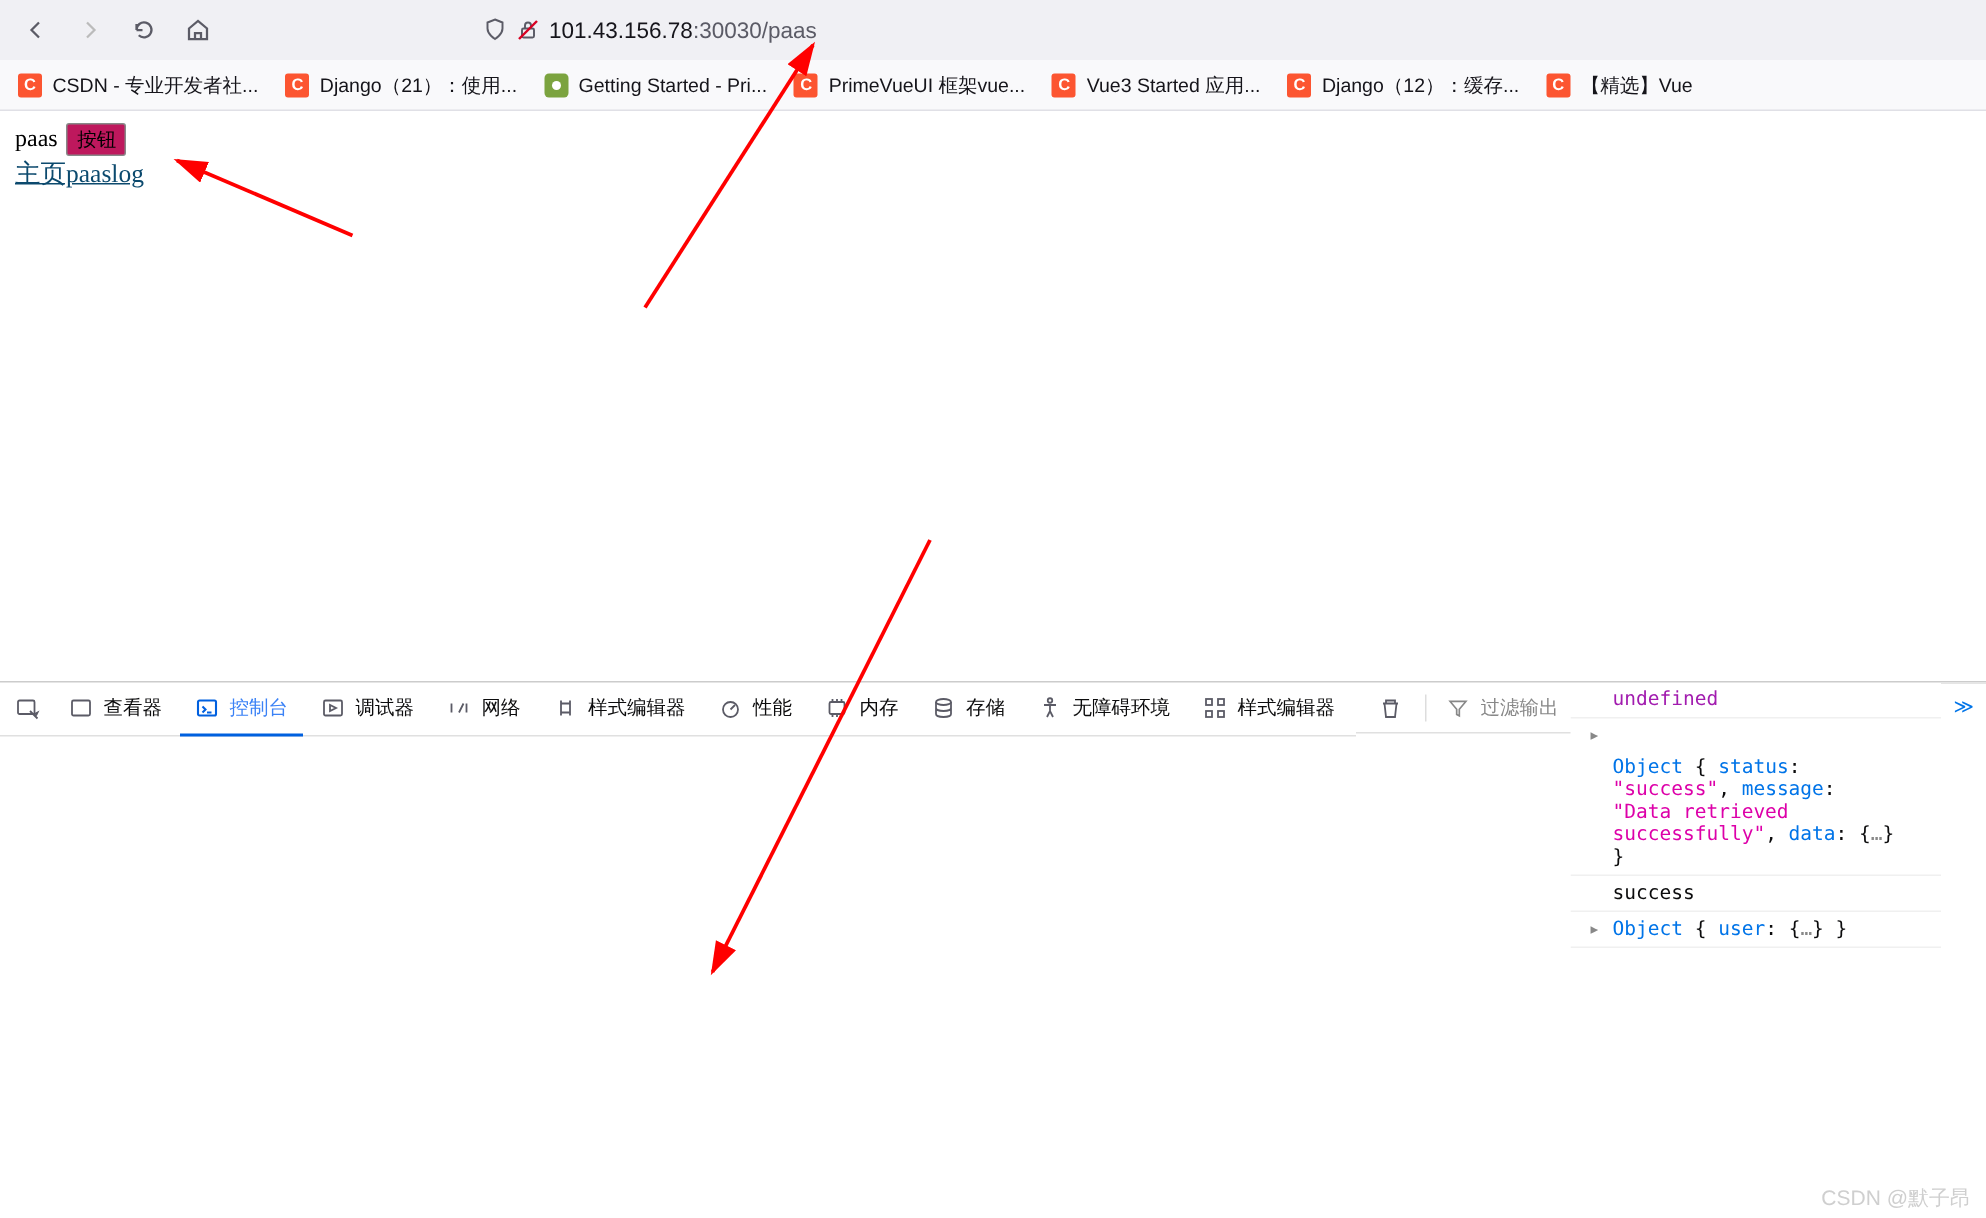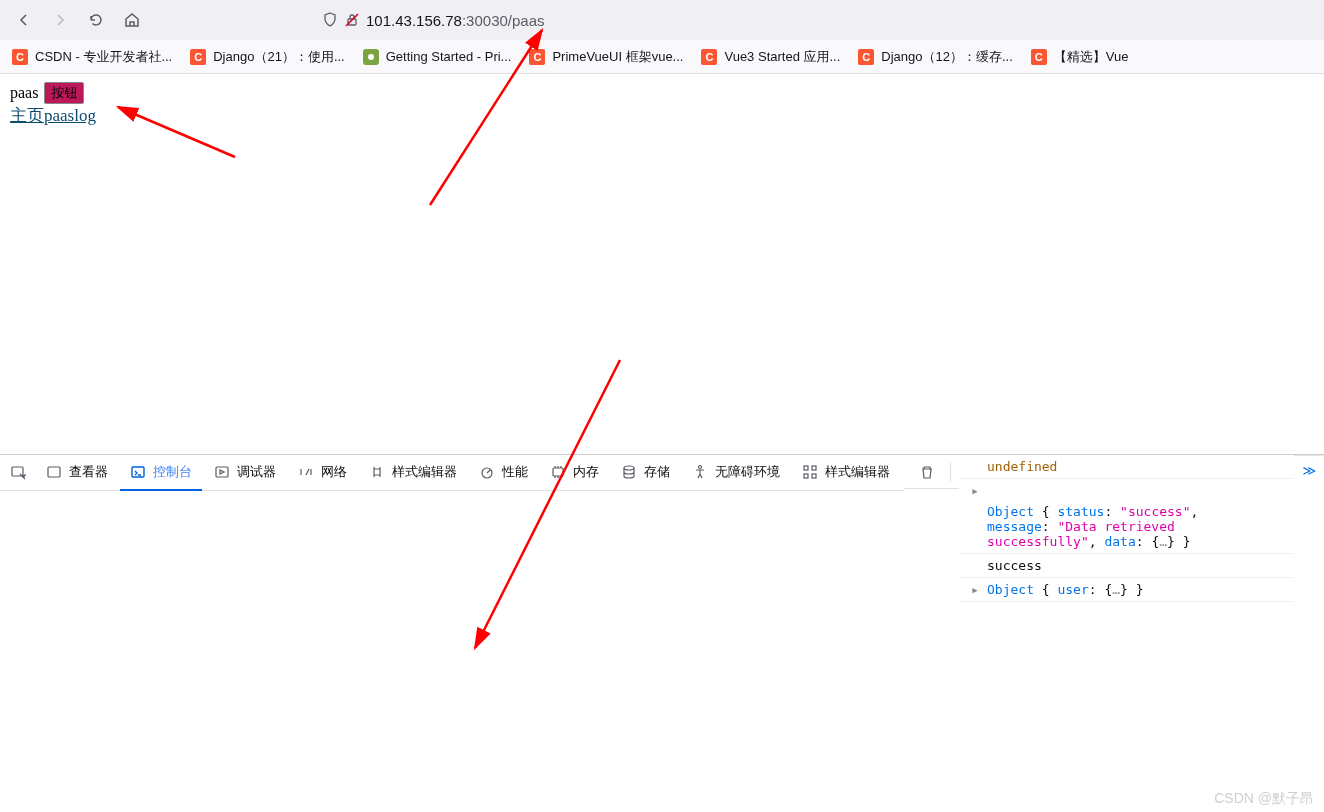--- a/index.html
+++ b/index.html
@@ -209,24 +209,30 @@
       </div>
   </div>
 
   <div class="dt-subbar">
     <div class="dt-btn">
         <svg width="16" height="16" viewBox="0 0 16 16" fill="none" stroke="#5b5b66" stroke-width="1.2">
           <path d="M3 5h10M5 5V3h6v2M4 5l1 9h6l1-9"></path>
         </svg>
       </div>
     <div style="width:1px;height:18px;background:#ddd"></div>
+    <div class="dt-filter">
+      <svg width="14" height="14" viewBox="0 0 16 16" fill="none" stroke="#888" stroke-width="1.3">
+          <path d="M2 3h12l-5 6v5l-2-1v-4z"></path>
+        </svg>
+      <span>过滤输出</span>
+    </div>
   </div>
 
   <div class="console-output">
-    <div class="console-line" style="color:#a16207">
+    <div class="console-line" style="color:#a21caf">
         <span>undefined</span>
       </div>
     <div class="console-line">
       <span class="expand-arrow">▸</span>
       <span><span class="obj-name">Object</span> <span class="obj-brace">{</span> <span class="obj-key">status</span>: <span class="obj-str">"success"</span>, <span class="obj-key">message</span>: <span class="obj-str">"Data retrieved successfully"</span>, <span class="obj-key">data</span>: <span class="obj-brace">{</span><span class="obj-dots">…</span><span class="obj-brace">}</span> <span class="obj-brace">}</span></span>
     </div>
     <div class="console-line">
         <span>success</span>
       </div>
     <div class="console-line">

